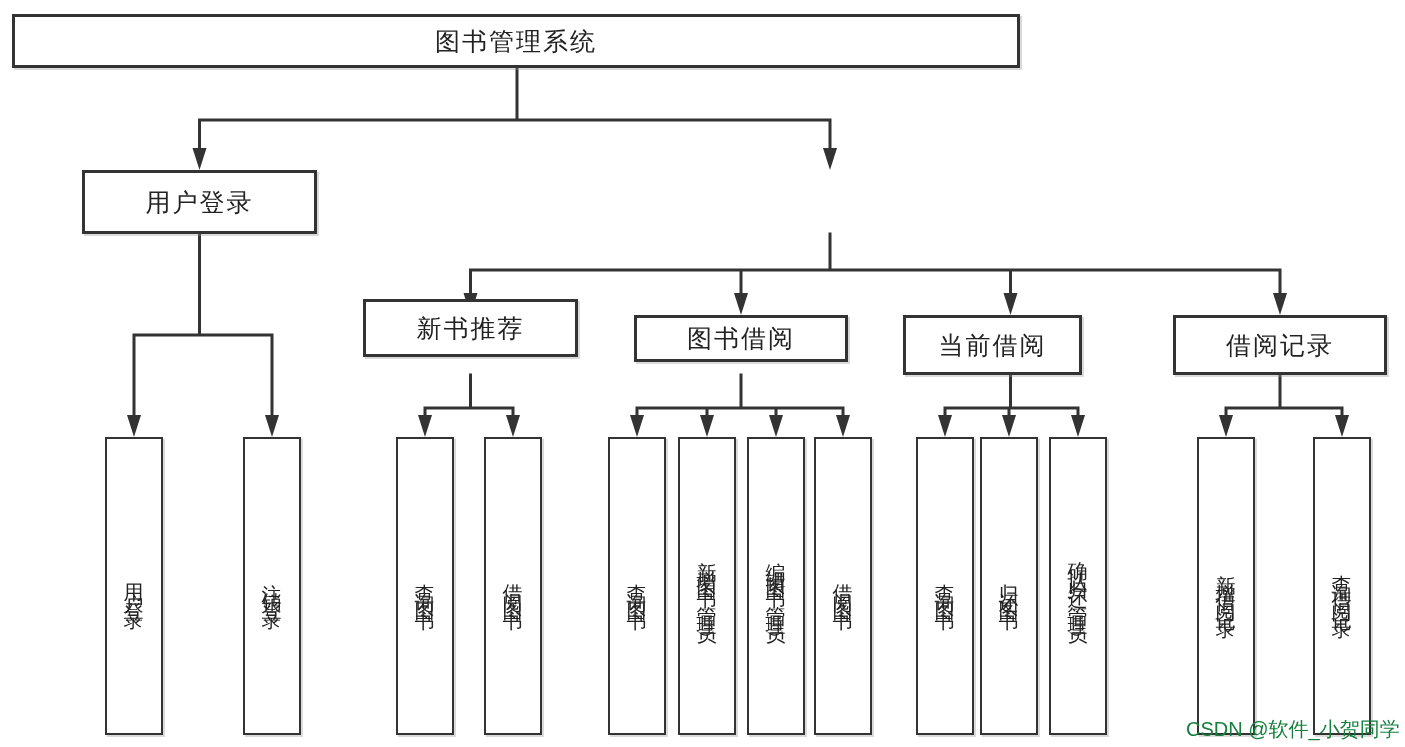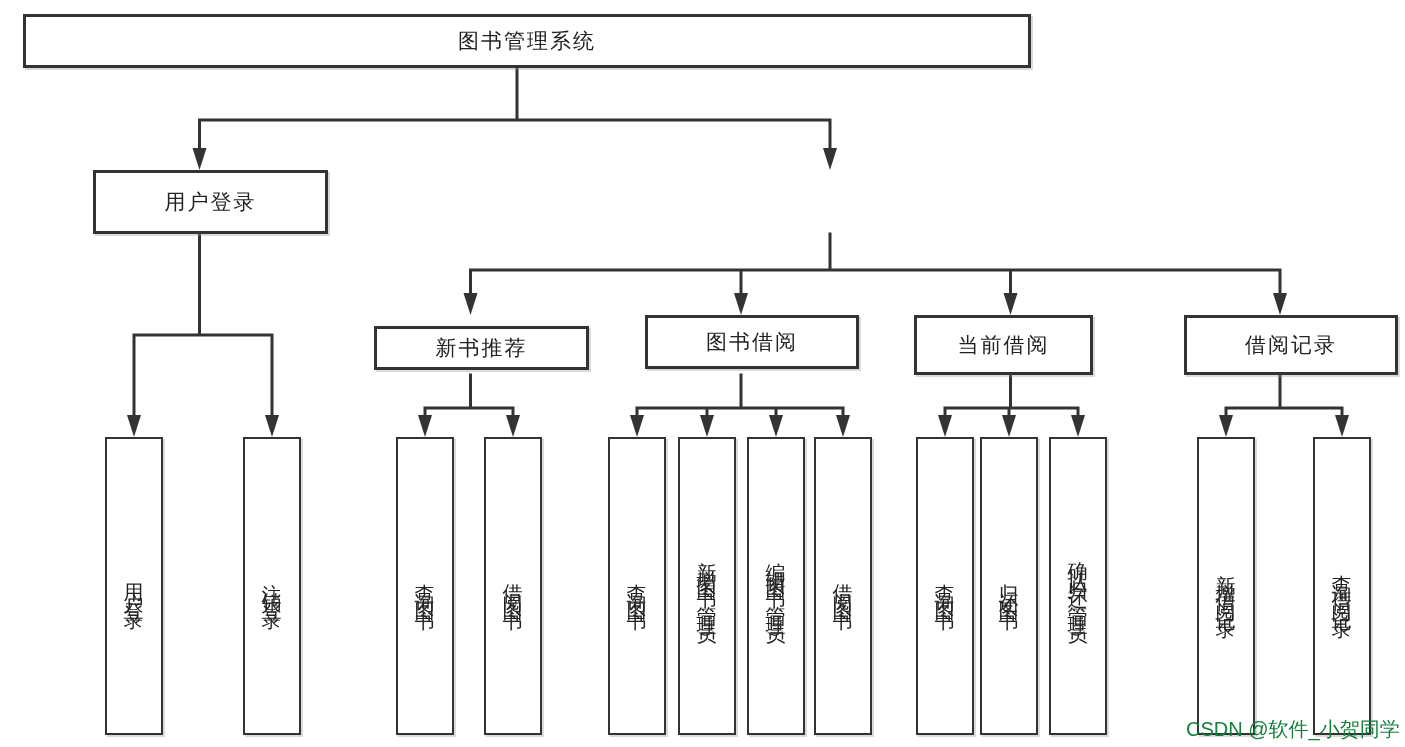--- a/index.html
+++ b/index.html
@@ -27,23 +27,22 @@
     border: 3px solid #333333;
     background: #ffffff;
     display: flex;
     align-items: center;
     justify-content: center;
     color: #222222;
     z-index: 2;
     box-shadow: 2px 2px 0 rgba(150,150,150,0.35);
   }
   .node.h-box {
-    font-size: 21px;
+    font-size: 25px;
     letter-spacing: 2px;
-    margin-left: 11px;
   }
   .node.leaf {
     width: 58px;
     height: 298px;
     border-width: 2.5px;
   }
   .leaf .v-text {
     writing-mode: vertical-rl;
     font-size: 20px;
     letter-spacing: 9px;
@@ -107,24 +106,24 @@
   </svg>
 
   <div class="node h-box" style="left:12px; top:14px; width:1008px; height:54px;">
     <span>图书管理系统</span>
   </div>
 
   <div class="node h-box" style="left:82px; top:170px; width:235px; height:64px;">
     <span>用户登录</span>
   </div>
 
-  <div class="node h-box" style="left:363px; top:326px; width:215px; height:44px;">
+  <div class="node h-box" style="left:363px; top:299px; width:215px; height:58px;">
     <span>新书推荐</span>
   </div>
-  <div class="node h-box" style="left:634px; top:315px; width:214px; height:54px;">
+  <div class="node h-box" style="left:634px; top:315px; width:214px; height:47px;">
     <span>图书借阅</span>
   </div>
   <div class="node h-box" style="left:903px; top:315px; width:179px; height:60px;">
     <span>当前借阅</span>
   </div>
   <div class="node h-box" style="left:1173px; top:315px; width:214px; height:60px;text-align:right;">
     <span>借阅记录</span>
   </div>
 
   <div class="node leaf" style="left:105px; top:437px;">

